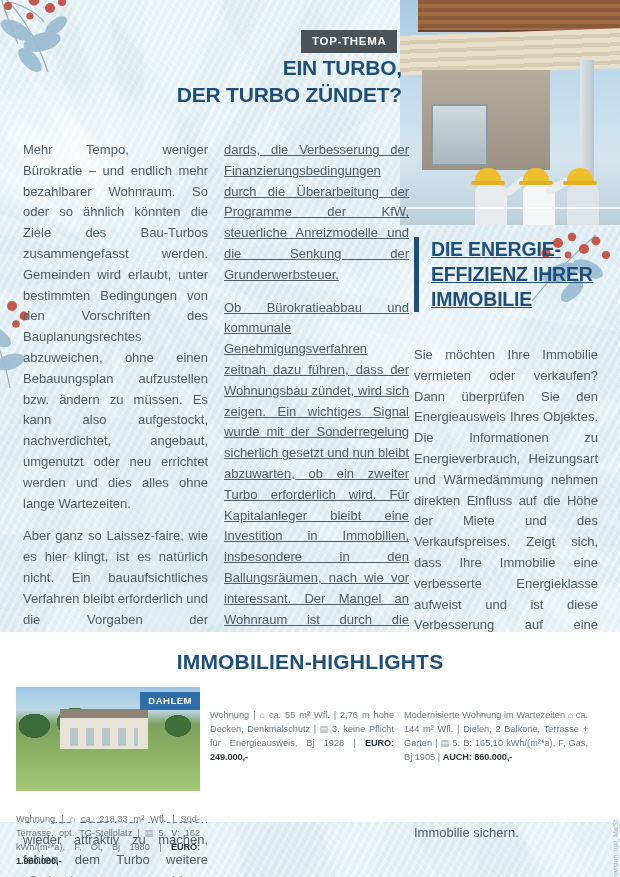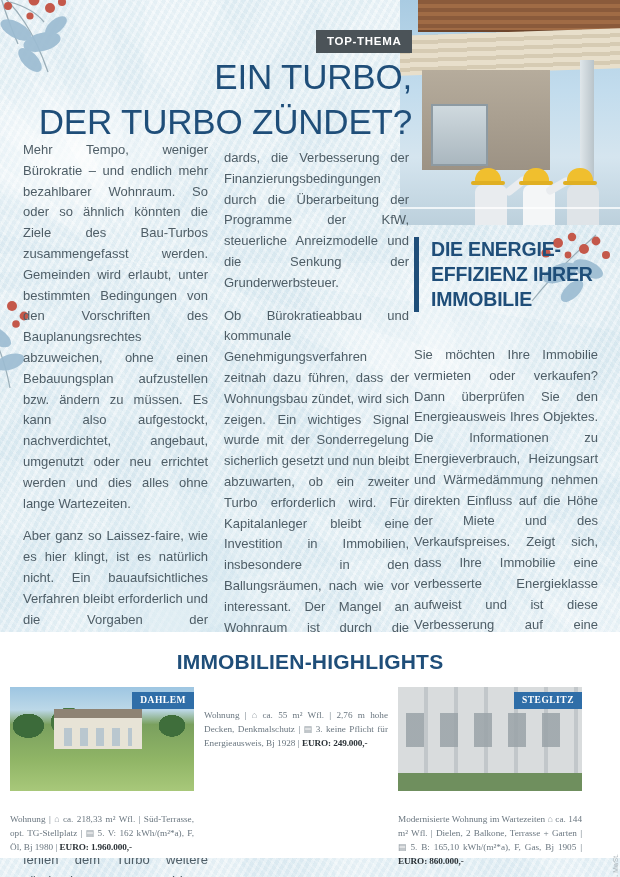--- a/index.html
+++ b/index.html
@@ -140,92 +140,92 @@
     top: 14px; width: 26px; height: 8px;
     background: #e9ecef;
     border-radius: 5px;
     transform: rotate(-38deg);
   }
   .worker-b .arm { left: -20px; }
   .worker-c .arm { left: -22px; transform: rotate(-30deg); }
 
   .top-thema {
     position: absolute;
-    top: 30px; left: 316px;
+    top: 30px; left: 301px;
     background: #4b5358;
     color: #ffffff;
     font-size: 11.5px;
     font-weight: bold;
     letter-spacing: 0.7px;
     padding: 5px 11px 6px;
   }
 
   .headline {
     position: absolute;
-    top: 55px; left: 22px;
+    top: 55px; left: 12px;
     width: 390px;
     text-align: right;
     color: #1f4e79;
-    font-size: 35px;
+    font-size: 21px;
     line-height: 1.28;
-    font-weight: normal;
+    font-weight: bold;
     letter-spacing: -0.2px;
   }
 
   
   .col {
     position: absolute;
     font-size: 13px;
     line-height: 1.60;
     color: #4e5d66;
     text-align: justify;
   }
   .col p { margin-bottom: 12px; }
   .col-1 { top: 140px; left: 23px; width: 185px; }
-  .col-2 { top: 148px; left: 224px; width: 185px; }
+  .col-2 { top: 140px; left: 224px; width: 185px; text-decoration: underline; }
   .col-3 { top: 345px; left: 414px; width: 184px; }
 
   
   .energy-head {
     position: absolute;
     top: 237px; left: 414px;
     width: 190px;
     padding-left: 12px;
     border-left: 5px solid #1f4e79;
     color: #1f4e79;
     font-size: 19.5px;
     font-weight: bold;
     line-height: 1.28;
     letter-spacing: -0.2px;
+    text-decoration: underline;
   }
 
   
   .highlights {
     position: absolute;
     top: 632px; left: 0;
     width: 620px;
-    height: 226px;
+    height: 190px;
     background: #ffffff;
   }
   .highlights-title {
     text-align: center;
     color: #1f4e79;
     font-size: 21px;
     font-weight: bold;
     letter-spacing: 0.2px;
     margin-top: 18px;
   }
 
   .cards {
     position: absolute;
-    top: 55px; left: 10px;
+    top: 55px; left: 16px;
     width: 572px;
     display: flex;
     gap: 10px;
-    font-family: Liberation Serif, serif;
   }
   .card { width: 184px; position: relative; }
 
   .card-photo {
     position: relative;
     width: 184px; height: 104px;
     overflow: hidden;
   }
   .badge {
     position: absolute;
@@ -461,28 +461,22 @@
         </div>
       </div>
 
       <div class="card">
         <div class="card-text">
           <span>Wohnung | </span><span class="ico">⌂</span><span> ca. 55 m² Wfl. | 2,76 m hohe Decken, Denkmalschutz | </span><span class="ico">▤</span><span> 3. keine Pflicht für Energieausweis, Bj 1928 | </span><span class="price">EURO: 249.000,-</span>
         </div>
       </div>
 
       <div class="card">
-        <div class="card-photo ph3">
-          <div class="fac"></div>
-          <div class="win"></div>
-          <div class="hedge"></div>
-          <div class="badge badge-right">STEGLITZ</div>
-        </div>
         <div class="card-text">
-          <span>Modernisierte Wohnung im Wartezeiten </span><span class="ico">⌂</span><span> ca. 144 m² Wfl. | Dielen, 2 Balkone, Terrasse + Garten | </span><span class="ico">▤</span><span> 5. B: 165,10 kWh/(m²*a), F, Gas, Bj 1905 | </span><span class="price">EURO: 860.000,-</span>
+          <span>Modernisierte Wohnung im Wartezeiten </span><span class="ico">⌂</span><span> ca. 144 m² Wfl. | Dielen, 2 Balkone, Terrasse + Garten | </span><span class="ico">▤</span><span> 5. B: 165,10 kWh/(m²*a), F, Gas, Bj 1905 | </span><span class="price">AUCH: 860.000,-</span>
         </div>
       </div>
 
     </div>
 
     <div class="fineprint">Alle Preise in Euro zzgl. 3,57 % Provision, inkl. MwSt.</div>
   </div>
 
 </div>
 

